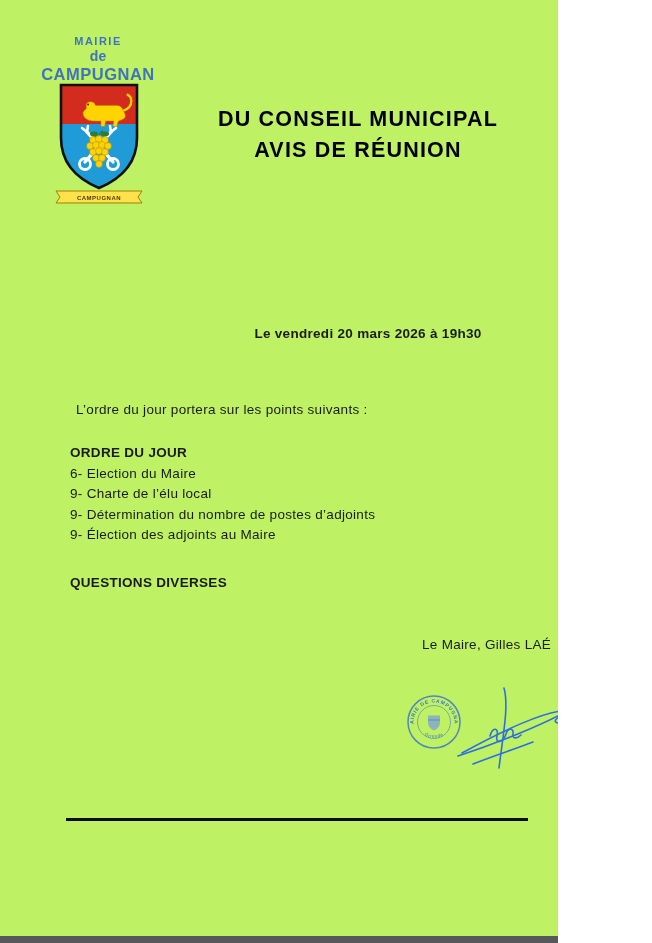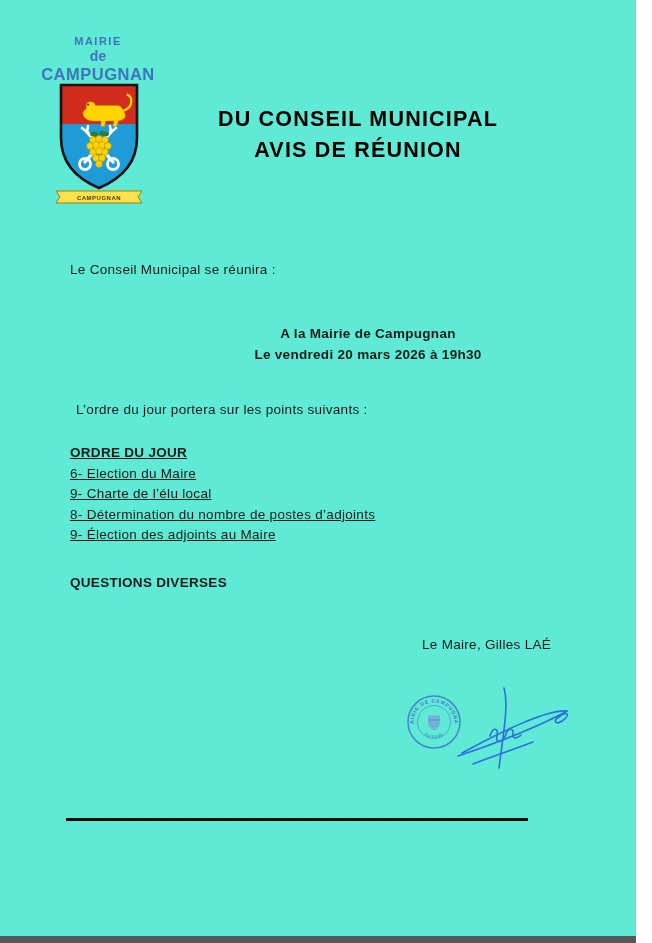--- a/index.html
+++ b/index.html
@@ -1,19 +1,19 @@
 <!DOCTYPE html>
 <html><head>
 <meta charset="utf-8">
 <style>
   html,body{margin:0;padding:0;background:#fff;}
   .page{
     position:relative;
-    width:636px;height:943px;
-    background:#5eead4;
+    width:558px;height:943px;
+    background:#bef264;
     overflow:hidden;
     font-family:"Liberation Sans", sans-serif;
     color:#1b1b1b;
   }
   
   .org-block{
     position:absolute;left:38px;top:35px;width:120px;
     text-align:center;color:#4173bd;line-height:1.15;
   }
   .org-line1{font-size:11px;font-weight:bold;letter-spacing:1.5px;}
@@ -27,21 +27,21 @@
     text-align:center;font-weight:bold;font-size:21.5px;
     letter-spacing:1.2px;line-height:31px;color:#000;
   }
   .body-text{font-size:13.5px;letter-spacing:0.3px;}
   .intro{position:absolute;left:70px;top:262px;}
   .center-block{
     position:absolute;left:180px;top:323px;width:376px;
     text-align:center;font-weight:bold;line-height:21px;
   }
   .agenda-intro{position:absolute;left:76px;top:402px;}
-  .agenda{position:absolute;left:70px;top:443px;line-height:20.5px;text-decoration:underline;}
+  .agenda{position:absolute;left:70px;top:443px;line-height:20.5px;}
   .agenda-heading{font-weight:bold;}
   .questions-heading{position:absolute;left:70px;top:575px;font-weight:bold;}
   .maire-line{position:absolute;left:422px;top:637px;}
   .stamp{position:absolute;left:406px;top:694px;}
   .signature{position:absolute;left:448px;top:680px;}
   .rule{position:absolute;left:66px;top:818px;width:462px;height:3px;background:#0d0d0d;}
   .footer-bar{position:absolute;left:0;top:936px;width:652px;height:7px;background:#57585a;}
 </style>
 </head>
 <body>
@@ -108,34 +108,32 @@
         <text x="47" y="117.5" text-anchor="middle" font-size="6" font-weight="bold" fill="#4a3c00" letter-spacing="0.5">CAMPUGNAN</text>
       </g>
     </svg>
   </div>
 
   <div class="doc-title">
     <div>DU CONSEIL MUNICIPAL</div>
     <div>AVIS DE RÉUNION</div>
   </div>
 
-  <div class="intro body-text">Le Conseil Municipal se réunira :</div>
 
   <div class="center-block body-text">
-    <div>A la Mairie de Campugnan</div>
     <div>Le vendredi 20 mars 2026 à 19h30</div>
   </div>
 
   <div class="agenda-intro body-text">L’ordre du jour portera sur les points suivants :</div>
 
   <div class="agenda body-text">
     <div class="agenda-heading">ORDRE DU JOUR</div>
     <div>6- Election du Maire</div>
     <div>9- Charte de l’élu local</div>
-    <div>8- Détermination du nombre de postes d’adjoints</div>
+    <div>9- Détermination du nombre de postes d’adjoints</div>
     <div>9- Élection des adjoints au Maire</div>
   </div>
 
   <div class="questions-heading body-text">QUESTIONS DIVERSES</div>
 
   <div class="maire-line body-text">Le Maire, Gilles LAÉ</div>
 
   <div class="stamp">
     <svg width="56" height="56" viewBox="0 0 56 56">
       <defs>

